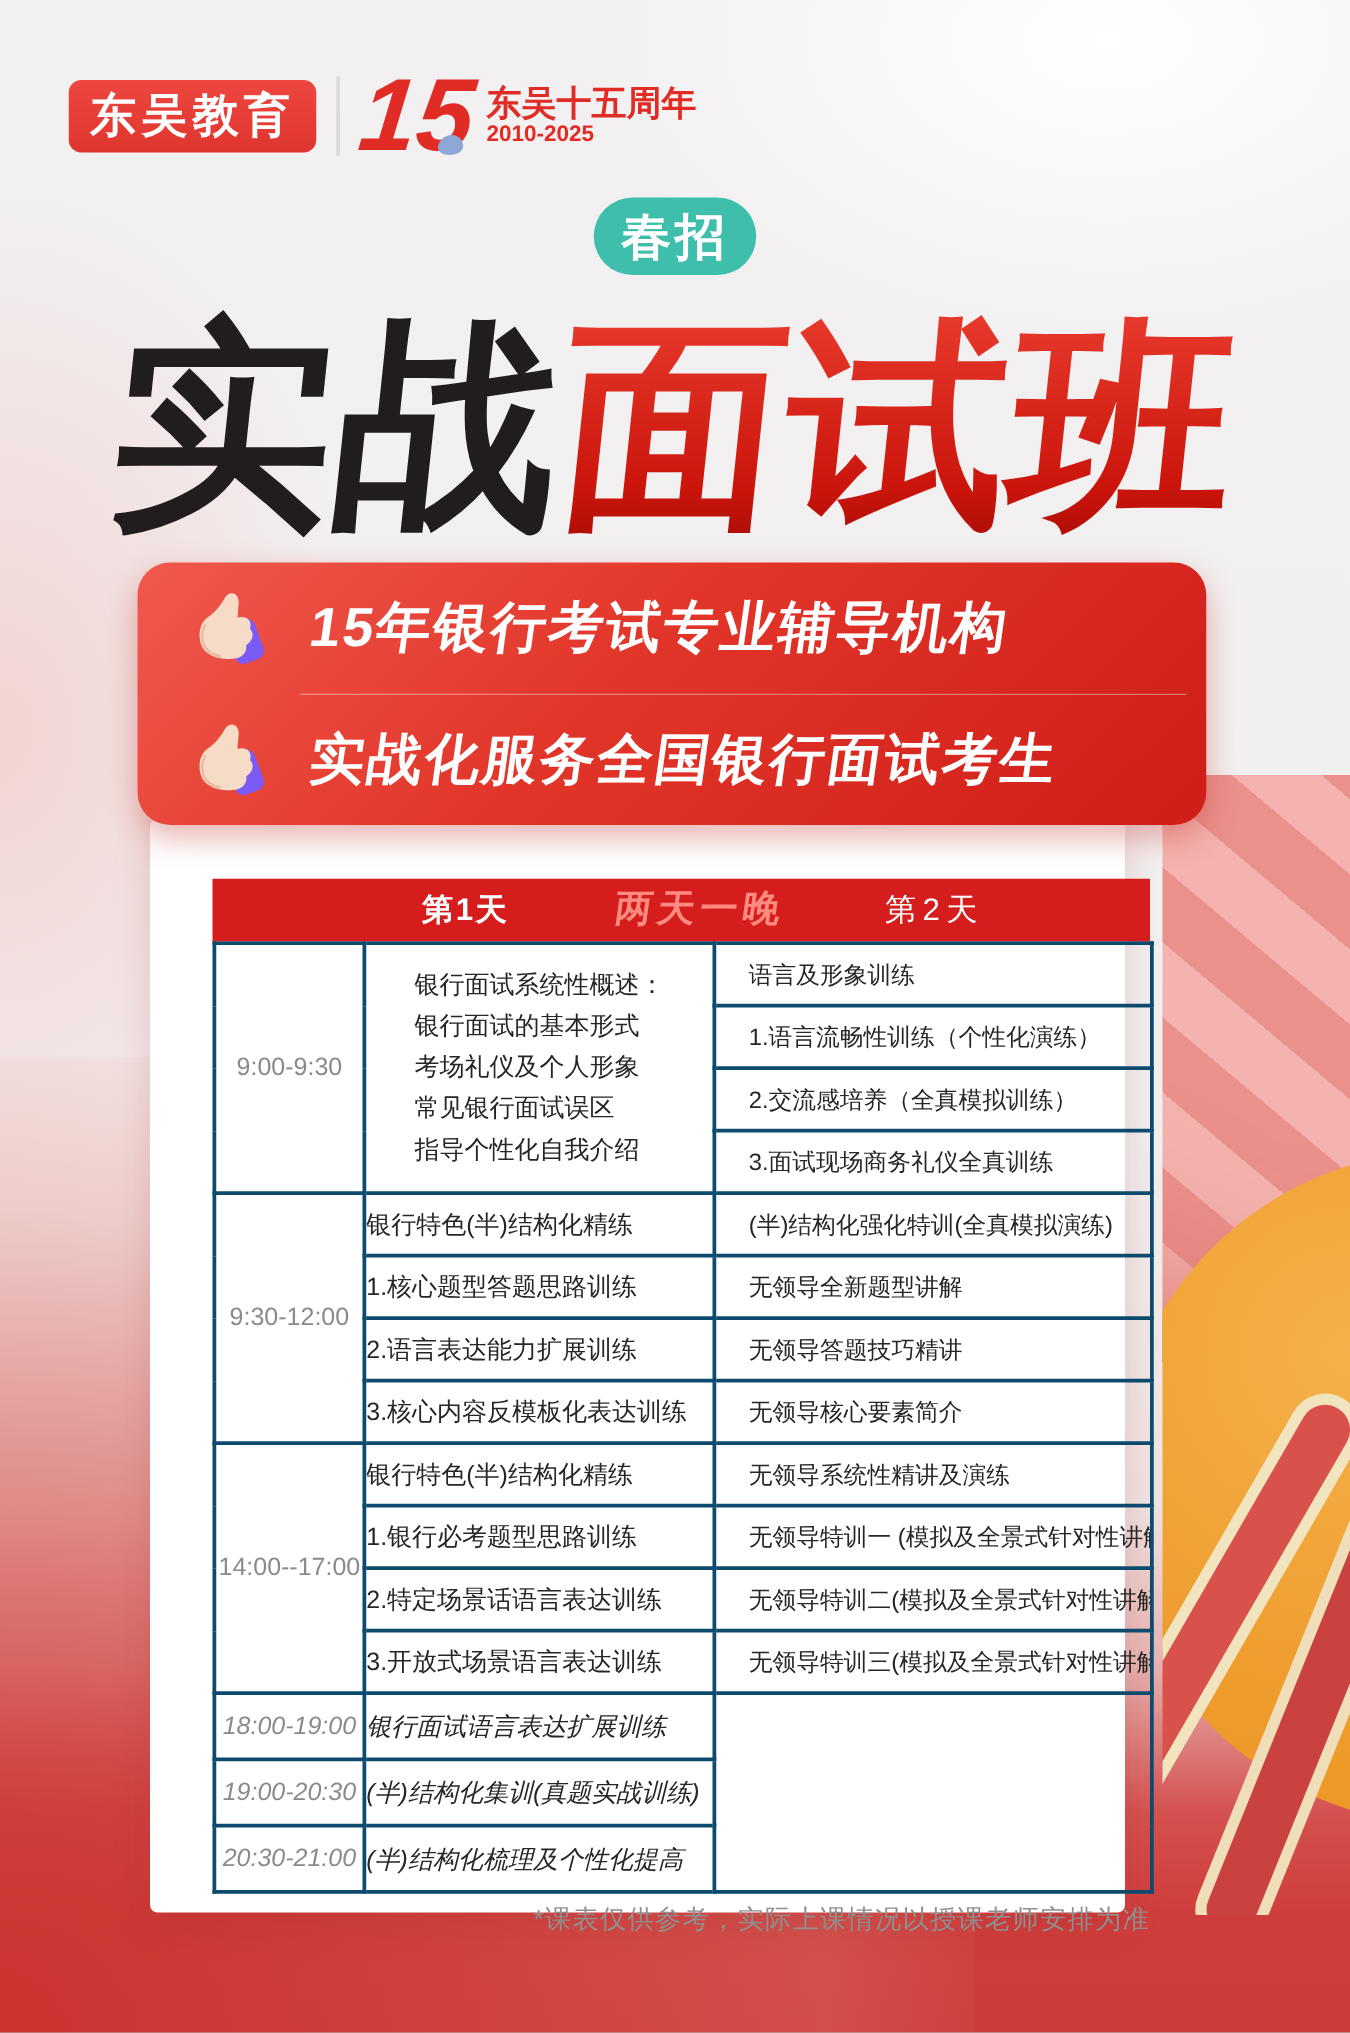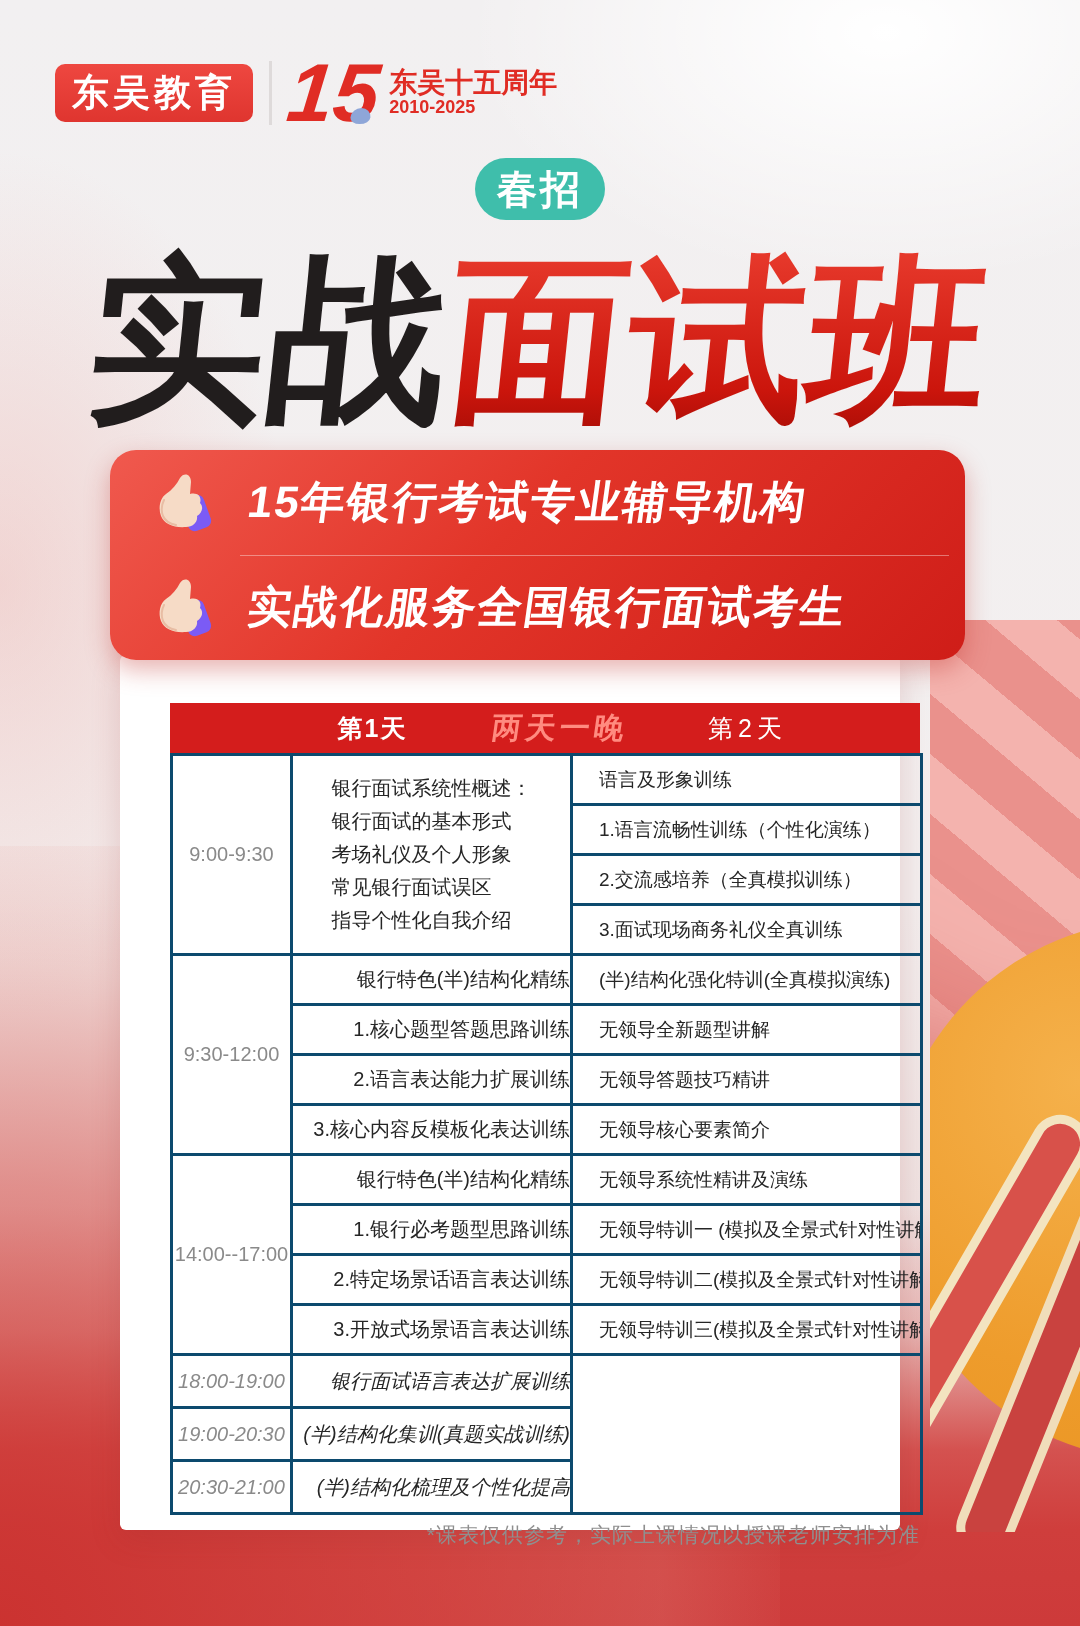--- a/index.html
+++ b/index.html
@@ -61,21 +61,21 @@
     box-shadow:0 10px 30px rgba(150,40,40,.18);}
   .sched-header{position:relative;margin:48px 0 0 50px;width:750px;height:50px;background:#d41d1c;}
   .sched-header span{position:absolute;top:0;line-height:50px;transform:translateX(-50%);white-space:nowrap;}
   .sh-d1{left:27%;color:#fff;font-size:25px;font-weight:bold;letter-spacing:2px;}
   .sh-c{left:52%;color:#ff8b80;font-size:30px;font-weight:bold;letter-spacing:4px;transform:translateX(-50%) skewX(-8deg) !important;}
   .sh-d2{left:77%;color:#fff;font-size:25px;font-weight:normal;letter-spacing:5px;}
   table.sched{margin-left:50px;width:750px;border-collapse:collapse;table-layout:fixed;}
   .sched td{border:3px solid #0c4a6e;height:47px;font-size:20px;color:#262626;padding:0;overflow:hidden;}
   .sched tr.ev td{height:50px;font-style:italic;}
   .sched td.t{color:#8a8a8a;text-align:center;font-size:20px;}
-  .sched td.d1{text-align:right;white-space:nowrap;}
+  .sched td.d1{text-align:left;white-space:nowrap;}
   .sched td.d2{text-align:left;padding-left:26px;font-size:19px;white-space:nowrap;}
   .sched td.multi{text-align:center;}
   .multi-in{display:inline-block;text-align:left;line-height:33px;font-size:20px;}
   .multi-in span{display:block;}
   .footnote{margin:6px 0 0 50px;width:750px;text-align:right;font-size:21px;color:#8f8f8f;letter-spacing:1px;}
 </style>
 </head>
 <body>
 
 <div class="page">

